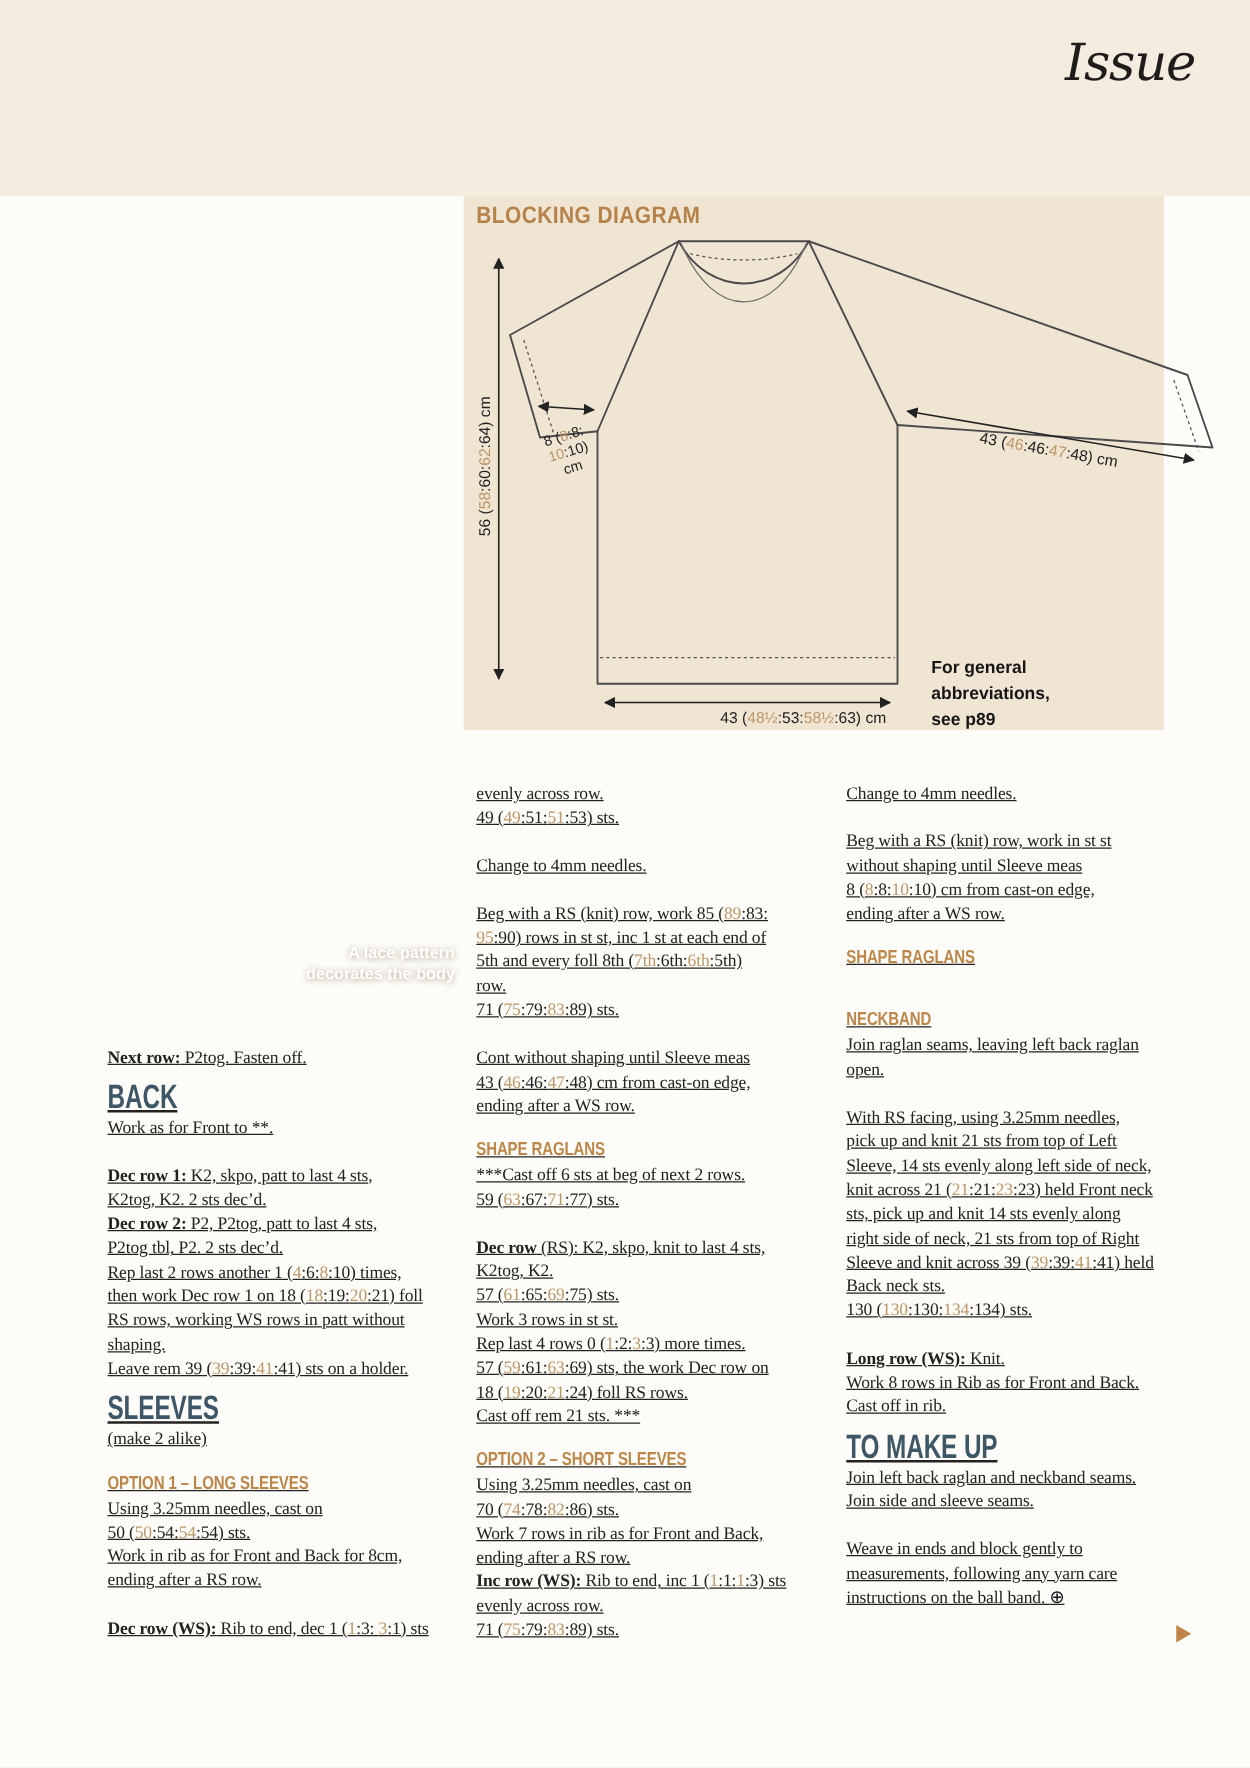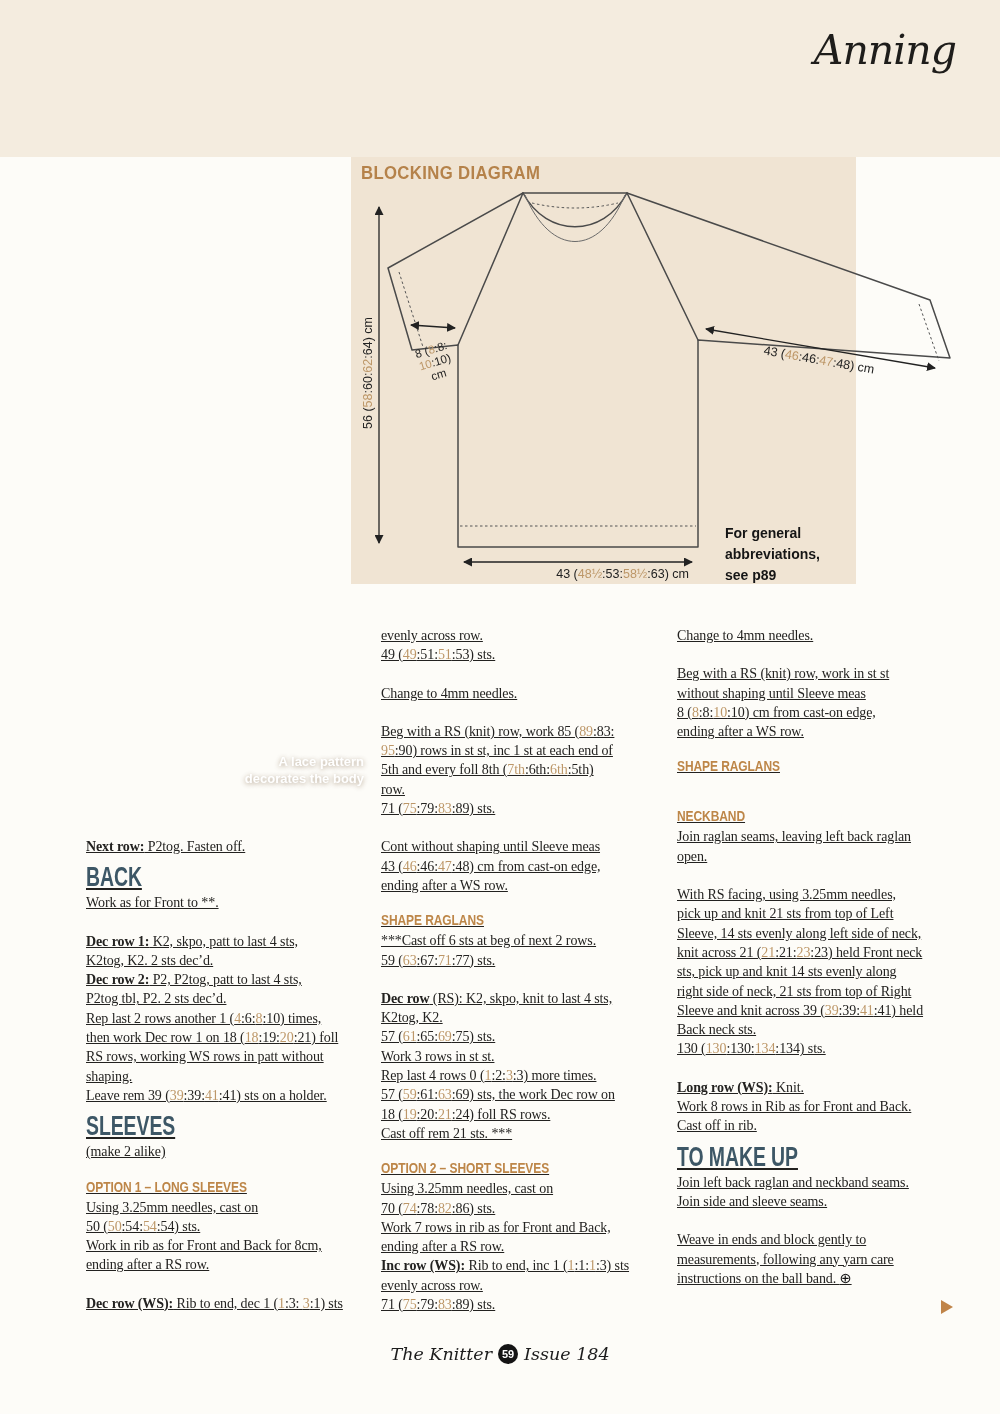--- a/index.html
+++ b/index.html
@@ -16,21 +16,21 @@
       radial-gradient(ellipse 310px 270px at -14% 8%, #ecca af 0 0),
       radial-gradient(ellipse 310px 270px at -14% 8%, #eccaaf 0 52%, rgba(236,202,175,0) 71%),
       linear-gradient(113deg, rgba(0,0,0,0) 0 30%, rgba(116,70,20,0.32) 30.3% 31.3%, rgba(0,0,0,0) 31.8%),
       repeating-linear-gradient(99deg, rgba(125,78,22,0.22) 0 2px, rgba(0,0,0,0) 2px 8px),
       repeating-linear-gradient(9deg, rgba(112,66,14,0.13) 0 2px, rgba(0,0,0,0) 2px 7px),
       repeating-radial-gradient(circle at 30% 70%, rgba(96,54,10,0.20) 0 1.5px, rgba(0,0,0,0) 1.5px 27px),
       linear-gradient(175deg, var(--sweater-yellow,#d8a75e), #d09e55);}
   .caption{position:absolute;right:20px;bottom:13px;font:bold 13px "Liberation Sans",sans-serif;
            color:#fff;text-align:right;line-height:17px;text-shadow:0 1px 5px rgba(80,45,0,.45);}
   
-  .panel{position:absolute;left:351px;top:157px;width:505px;height:427px;background:var(--panel-beige,#f0e4d3);}
+  .panel{position:absolute;left:371px;top:157px;width:560px;height:427px;background:var(--panel-beige,#f0e4d3);}
   .panel svg{position:absolute;left:0;top:0;}
   .panel-heading{position:absolute;left:10px;top:5px;font:bold 19px "Liberation Sans",sans-serif;
                  color:var(--diagram-heading,#b5824a);letter-spacing:.4px;
                  transform:scaleX(.88);transform-origin:left top;white-space:nowrap;}
   .m{position:absolute;font:12.5px "Liberation Sans",sans-serif;color:#222;white-space:nowrap;}
   .m-height{left:-58px;top:209px;width:150px;text-align:center;transform:rotate(-90deg);}
   .m-cuff{left:47px;top:186px;width:74px;text-align:center;transform:rotate(-17deg);
           font-size:11.5px;line-height:13px;white-space:normal;}
   .m-sleeve{left:368px;top:196px;width:200px;text-align:center;transform:rotate(10deg);}
   .m-width{left:118px;top:410px;width:220px;text-align:right;}
@@ -65,21 +65,21 @@
   .diag-dash{stroke:#555;stroke-width:1;fill:none;stroke-dasharray:2.5 2.5;}
   .dim{stroke:#222;stroke-width:1.3;fill:none;}
 </style>
 </head>
 <body>
 
 <div class="page">
 
   <div class="topband"></div>
 
-  <div class="title">Anning</div>
+  <div class="title">Issue</div>
 
   <div class="photo">
     <div class="caption">
       <span>A lace pattern</span><br>
       <span>decorates the body</span>
     </div>
   </div>
 
   <div class="panel">
     <svg width="629" height="427" viewBox="0 0 629 427">
@@ -142,19 +142,14 @@
       <p><span class="">Join raglan seams, leaving left back raglan</span><br><span class="">open.</span></p>
       <p class="gap"><span class="">With RS facing, using 3.25mm needles,</span><br><span class="">pick up and knit 21 sts from top of Left</span><br><span class="">Sleeve, 14 sts evenly along left side of neck,</span><br><span class="">knit across 21 (</span><span class="num">21</span><span class="">:21:</span><span class="num">23</span><span class="">:23) held Front neck</span><br><span class="">sts, pick up and knit 14 sts evenly along</span><br><span class="">right side of neck, 21 sts from top of Right</span><br><span class="">Sleeve and knit across 39 (</span><span class="num">39</span><span class="">:39:</span><span class="num">41</span><span class="">:41) held</span><br><span class="">Back neck sts.</span><br><span class="">130 (</span><span class="num">130</span><span class="">:130:</span><span class="num">134</span><span class="">:134) sts.</span></p>
       <p class="gap"><span class="b ">Long row (WS):</span><span class=""> Knit.</span><br><span class="">Work 8 rows in Rib as for Front and Back.</span><br><span class="">Cast off in rib.</span></p>
       <div class="h2">TO MAKE UP</div>
       <p><span class="">Join left back raglan and neckband seams.</span><br><span class="">Join side and sleeve seams.</span></p>
       <p class="gap"><span class="">Weave in ends and block gently to</span><br><span class="">measurements, following any yarn care</span><br><span class="">instructions on the ball band. </span><span class="endmark">⊕</span></p>
     </div>
 
   <div class="cont-triangle"></div>
 
-  <div class="footer">
-    <span>The Knitter</span>
-    <span class="badge">59</span>
-    <span>Issue 184</span>
-  </div>
 
 </div>
 
 </body></html>

